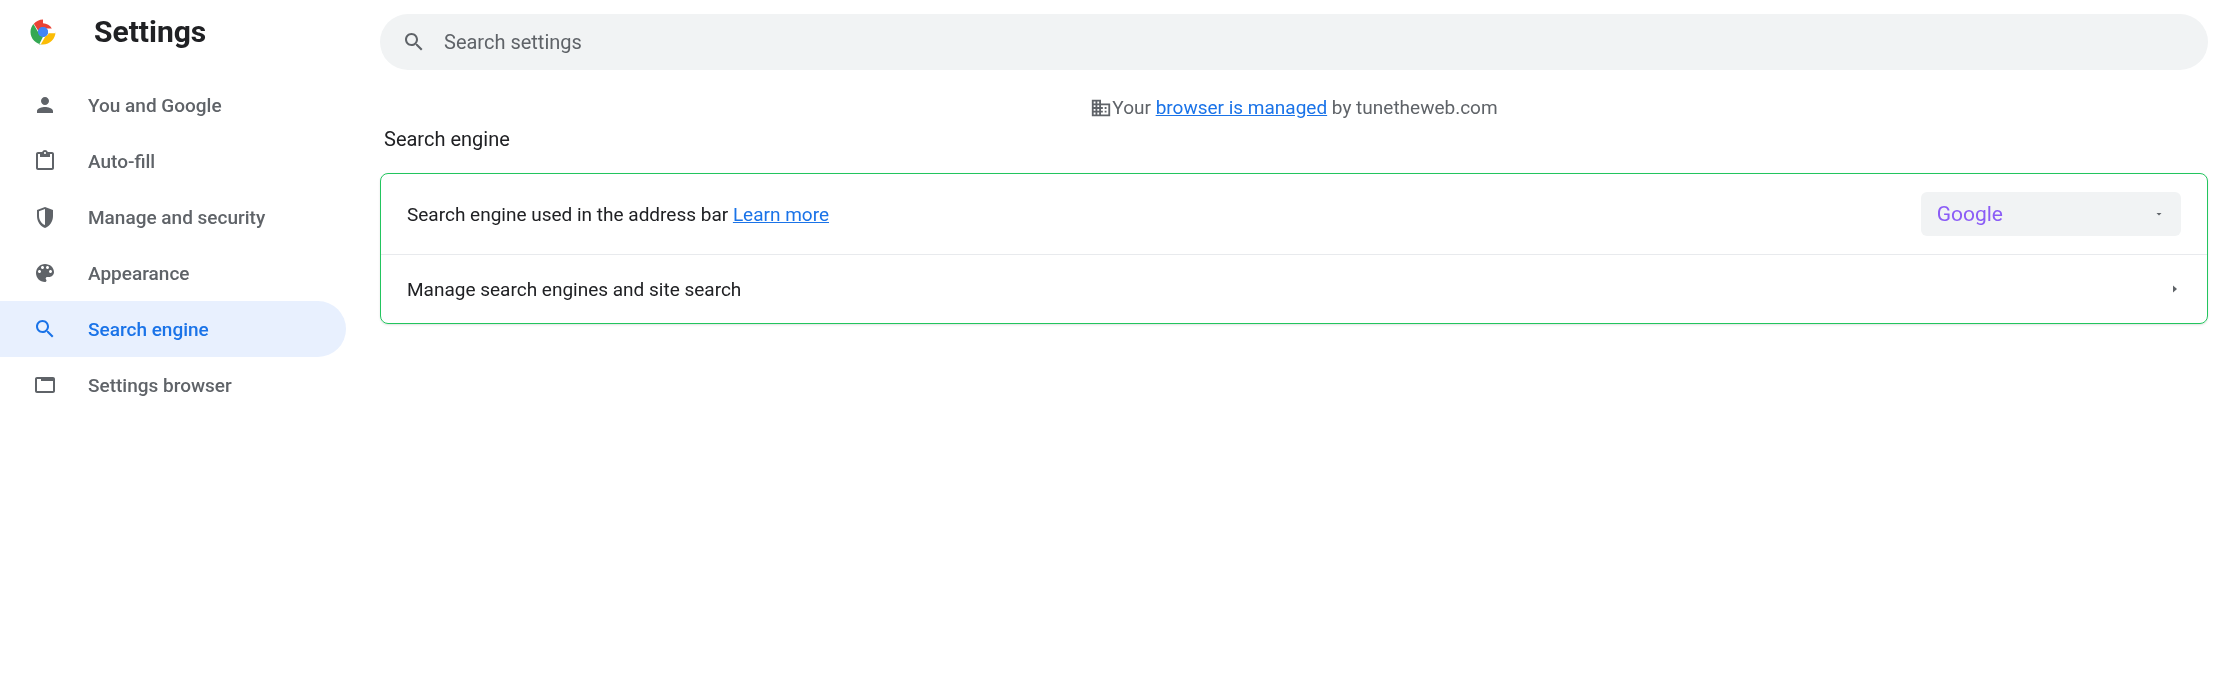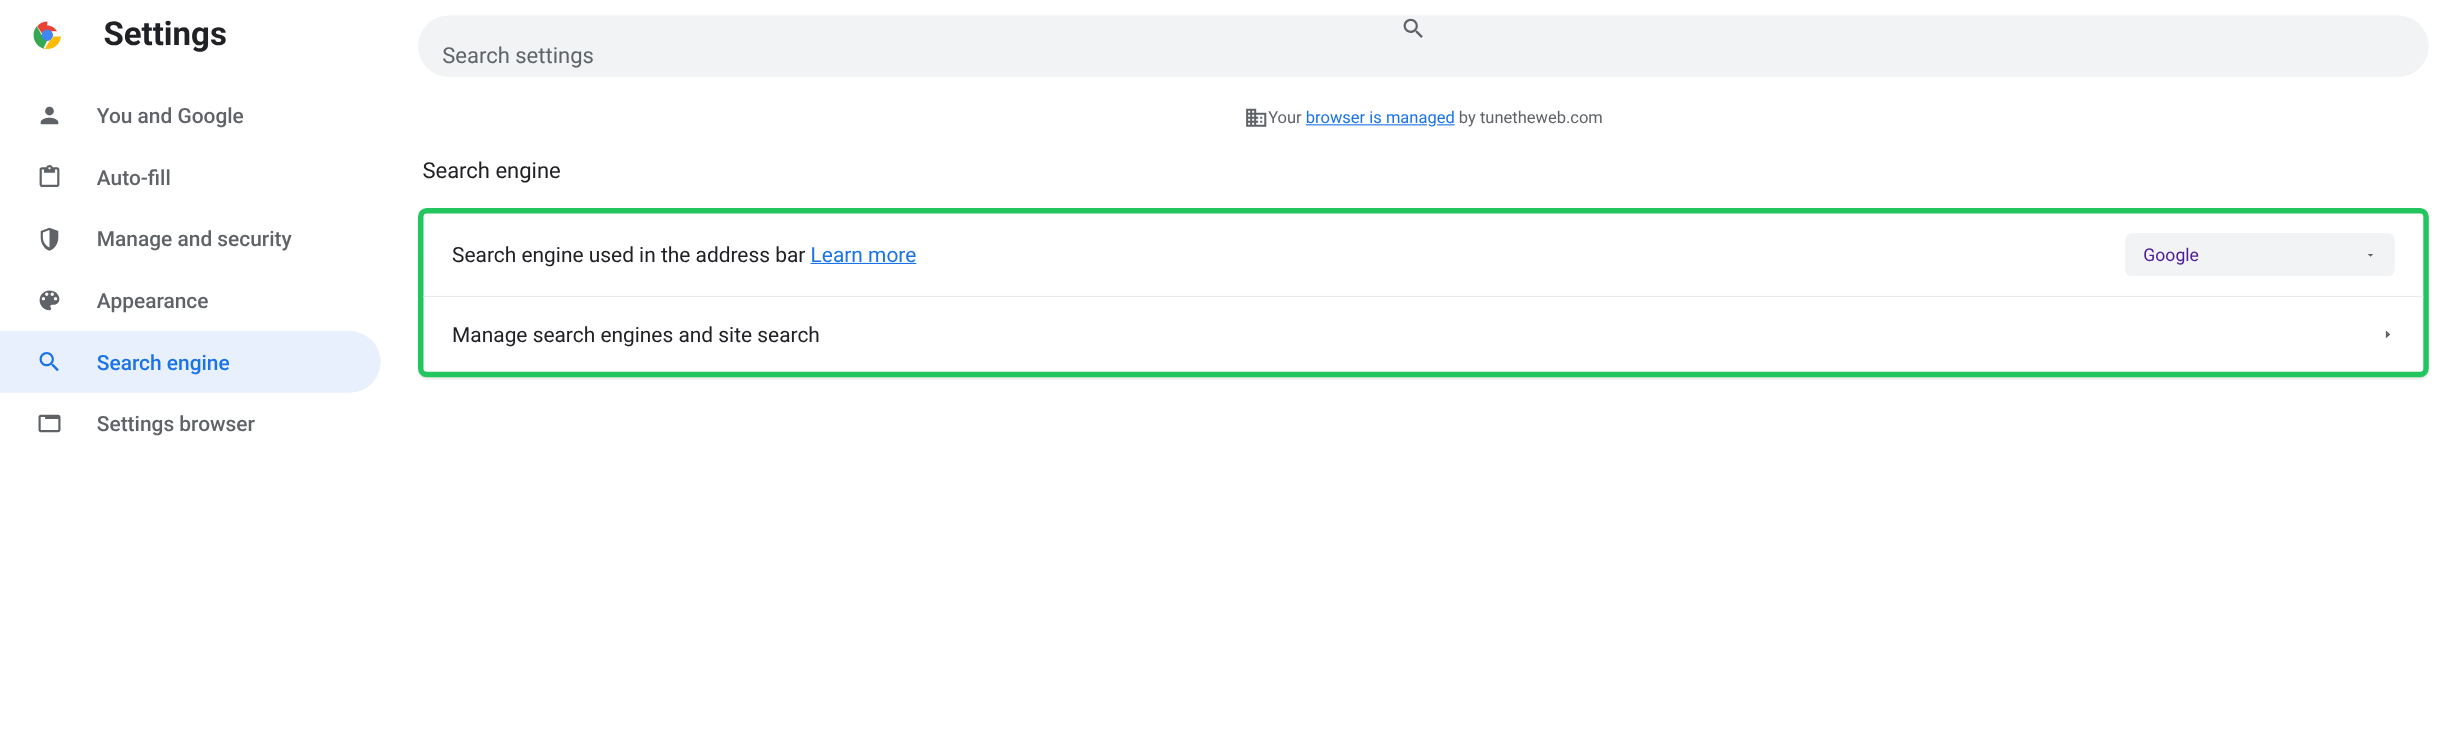--- a/index.html
+++ b/index.html
@@ -73,21 +73,20 @@
       min-width: 0;
     }
     .search-bar {
       background: #f1f3f4;
       border-radius: 50px;
       height: 56px;
       display: flex;
       align-items: center;
       padding: 0 22px;
       margin-bottom: 26px;
-      flex-direction: column;
     }
     .search-bar .search-icon {
       color: #5f6368;
       margin-right: 18px;
     }
     .search-bar input {
       border: none;
       background: transparent;
       outline: none;
       font-size: 20px;
@@ -95,36 +94,36 @@
       width: 100%;
     }
     .search-bar input::placeholder {
       color: #5f6368;
     }
     .managed-notice {
       display: flex;
       align-items: center;
       justify-content: center;
       color: #5f6368;
-      font-size: 15px;
-      margin-bottom: 25px;
+      font-size: 19px;
+      margin-bottom: 8px;
     }
     .managed-notice a {
       color: #1a73e8;
       text-decoration: underline;
     }
     .section-title {
       font-size: 20px;
       color: #202124;
       font-weight: 400;
       margin-bottom: 22px;
       padding-left: 4px;
     }
     .card {
-      border: 5px solid #22c55e;
+      border: 1px solid #22c55e;
       border-radius: 8px;
       box-shadow: 0 1px 2px rgba(60,64,67,0.15);
     }
     .card-row {
       display: flex;
       align-items: center;
       justify-content: space-between;
       padding: 18px 26px;
       min-height: 68px;
     }
@@ -139,22 +138,22 @@
       color: #1a73e8;
       text-decoration: underline;
     }
     .select-box {
       background: #f1f3f4;
       border-radius: 6px;
       padding: 10px 16px;
       display: flex;
       align-items: center;
       gap: 150px;
-      font-size: 16px;
-      color: #4c1d95;
+      font-size: 21px;
+      color: #8b5cf6;
       cursor: pointer;
     }
     .select-box .chev {
       color: #5f6368;
     }
     .arrow-right {
       color: #5f6368;
     }
     svg { display: block; }
   </style>

